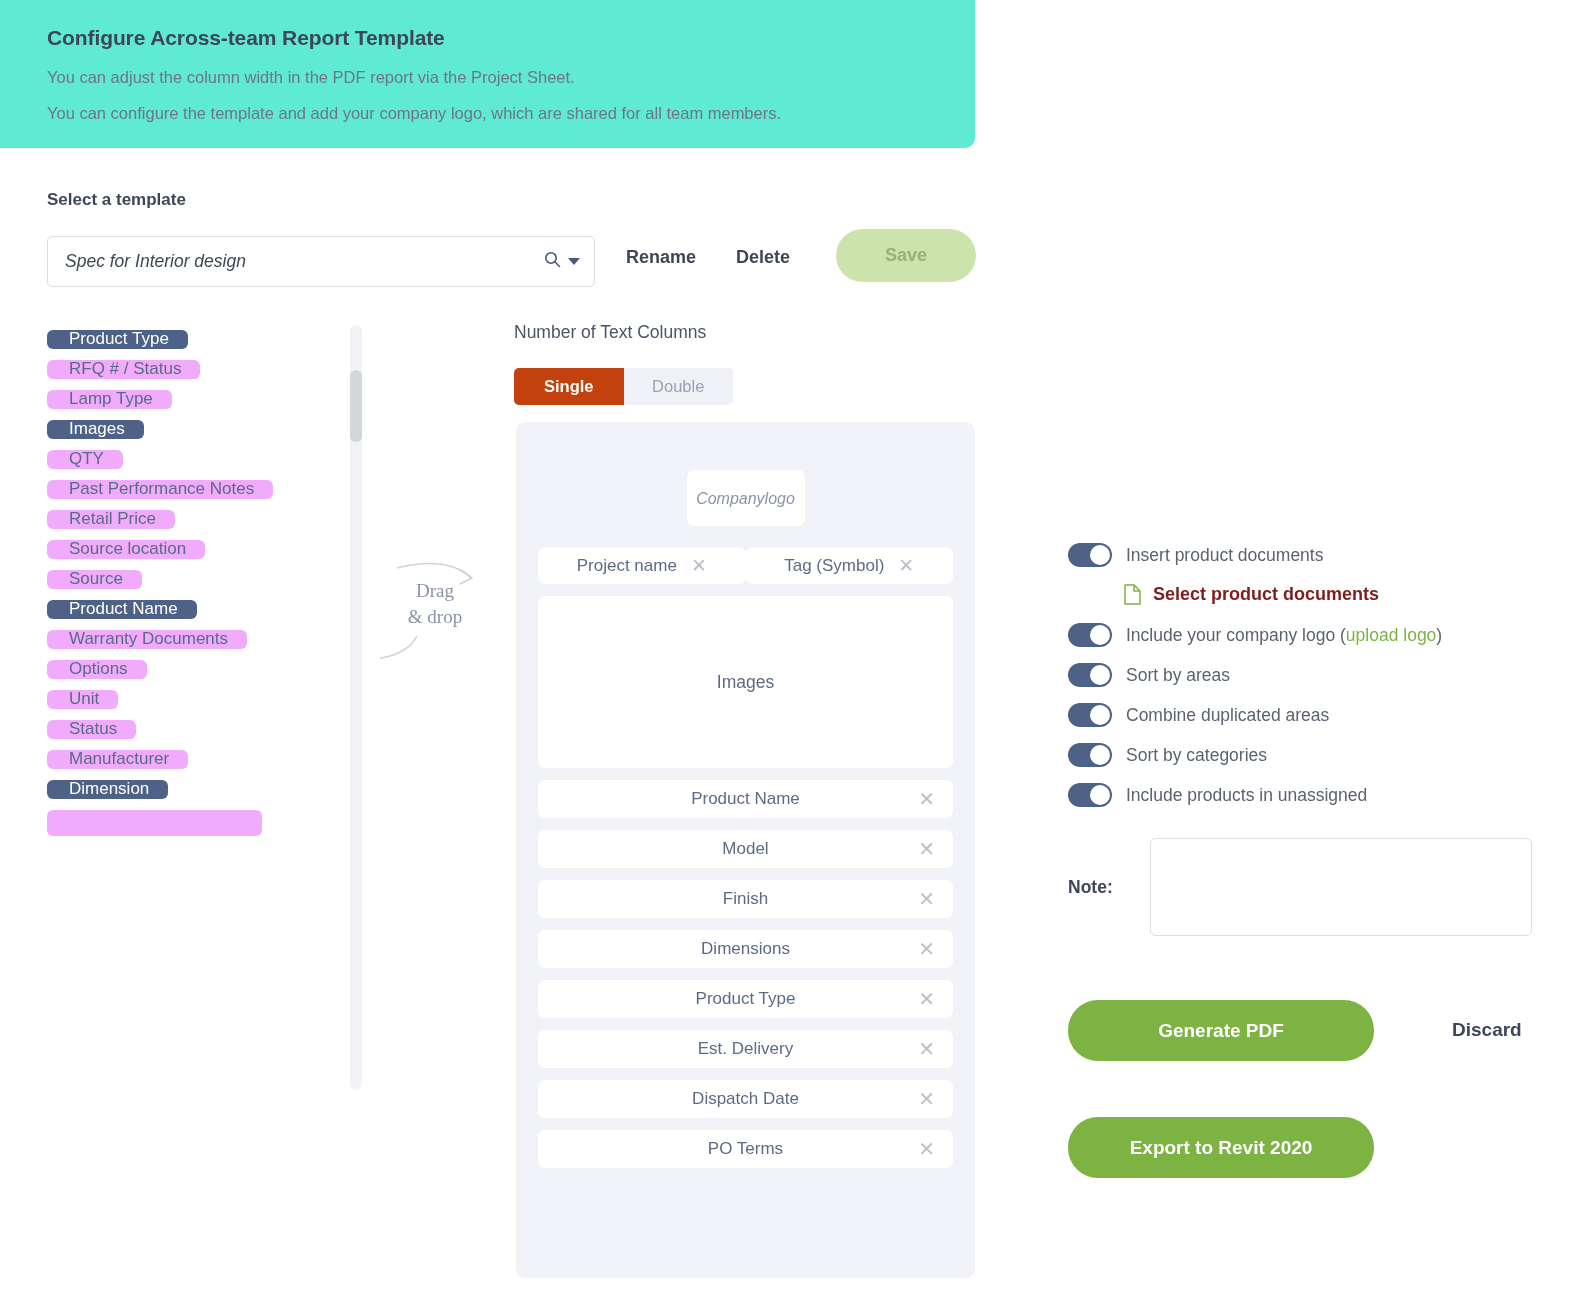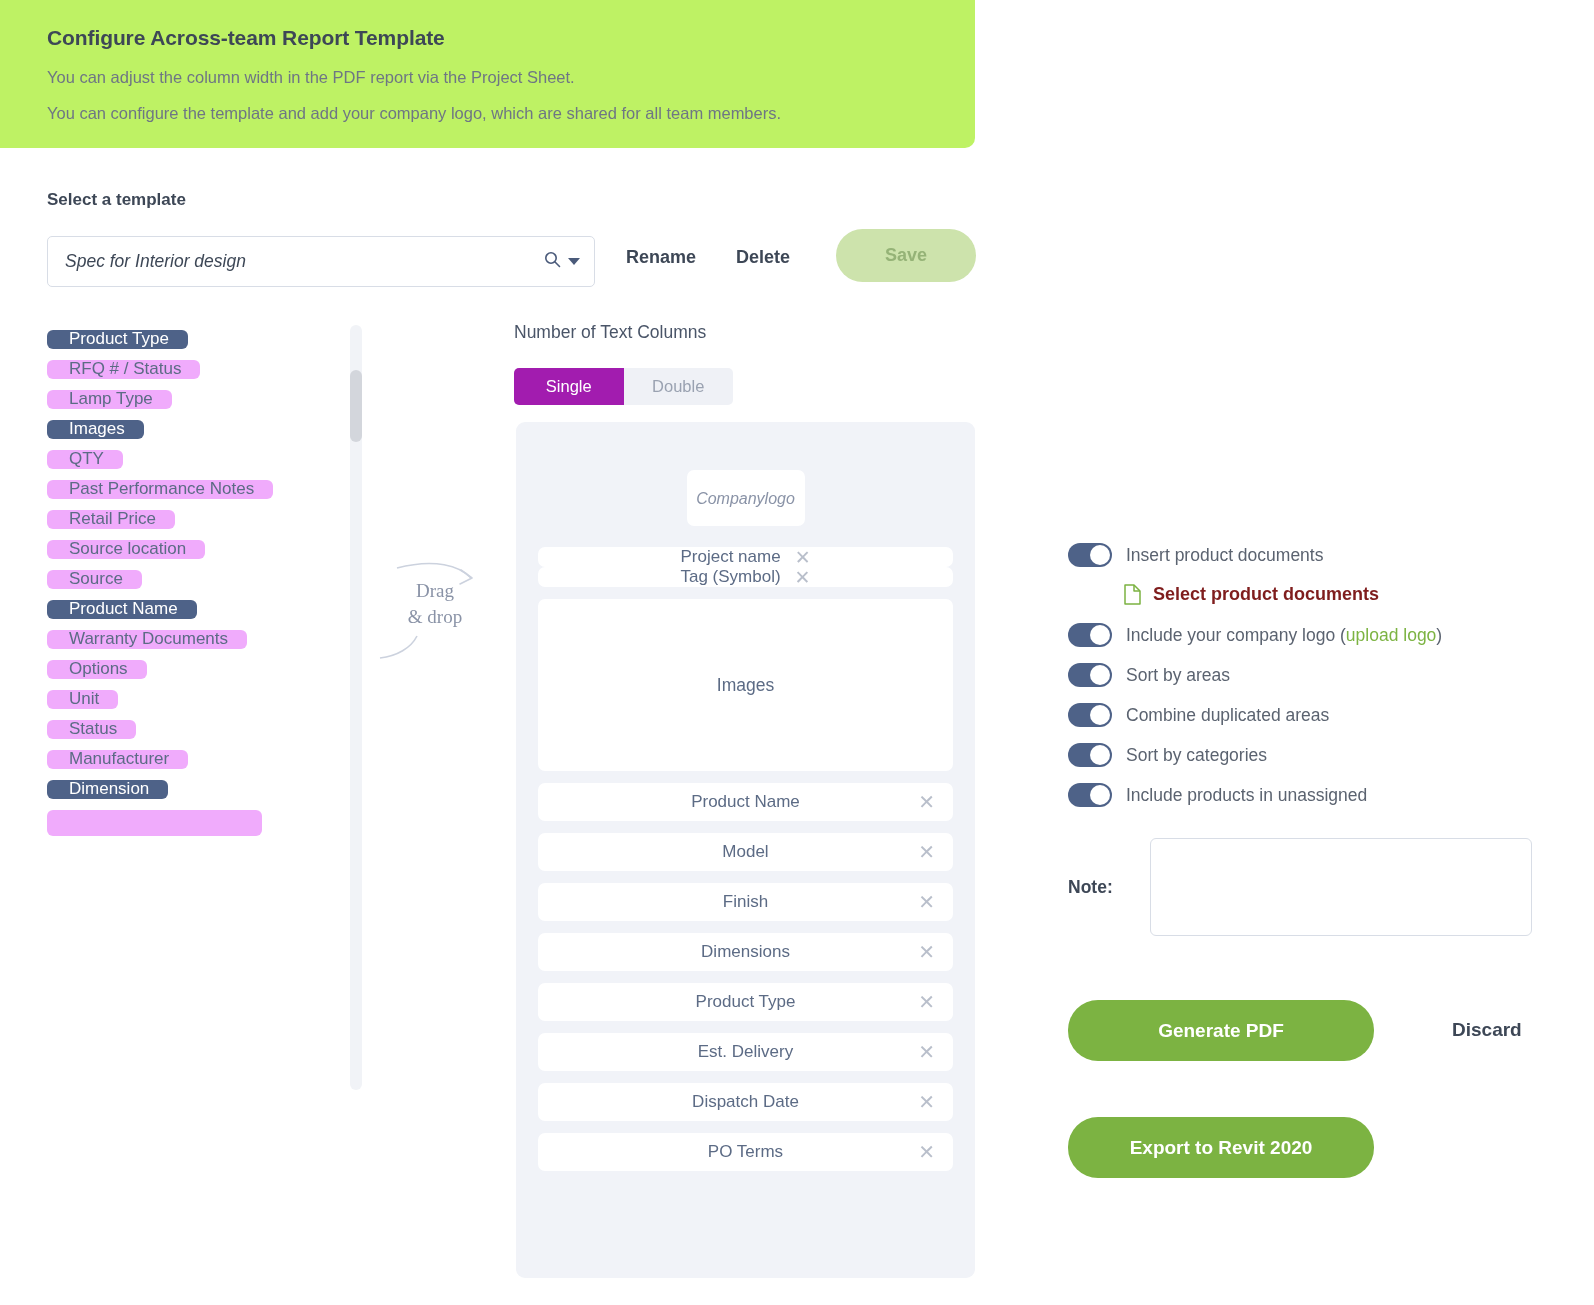--- a/index.html
+++ b/index.html
@@ -9,21 +9,21 @@
     background: #ffffff;
     font-family: "Liberation Sans", sans-serif;
     overflow: hidden;
   }
   .page { position: relative; width: 1594px; height: 1305px; }
 
   
   .banner {
     position: absolute; left: 0; top: 0;
     width: 975px; height: 148px;
-    background: #bef264;
+    background: #5eead4;
     border-radius: 0 0 10px 0;
     padding: 26px 40px 0 47px;
   }
   .banner-title {
     font-size: 21px; font-weight: bold; color: #3d4756;
     letter-spacing: -0.1px; margin: 0 0 18px 0;
   }
   .banner-line {
     font-size: 16.5px; color: #6e7684; margin: 0 0 17px 0;
   }
@@ -113,35 +113,35 @@
   }
   .seg {
     position: absolute; left: 514px; top: 368px;
     width: 219px; height: 37px;
     background: #eff1f6; border-radius: 5px; display: flex; overflow: hidden;
   }
   .seg-opt {
     flex: 1; display: flex; align-items: center; justify-content: center;
     font-size: 16.5px; color: #9aa2b1; cursor: pointer;
   }
-  .seg-opt.active { background: #a21caf; color: #ffffff; font-weight: normal; }
+  .seg-opt.active { background: #c2410c; color: #ffffff; font-weight: bold; }
 
   .preview {
     position: absolute; left: 516px; top: 422px;
     width: 459px; height: 856px;
     background: #f1f3f8; border-radius: 9px;
     padding: 0 22px;
   }
   .logo-box {
     width: 118px; height: 56px; margin: 48px auto 0;
     background: #ffffff; border-radius: 7px;
     display: flex; flex-direction: row; align-items: center; justify-content: center;
     font-style: italic; font-size: 16px; color: #8a93a7; line-height: 21px;
   }
-  .row2 { display: flex; margin-top: 21px; flex-direction: column; }
+  .row2 { display: flex; margin-top: 21px; }
   .pill {
     flex: 1; height: 37px; background: #fff; border-radius: 7px;
     display: flex; align-items: center; justify-content: center;
     font-size: 17px; color: #5c6b85; position: relative;
     cursor: pointer;
   }
   .pill .x {
     position: absolute; right: 14px; top: 50%; transform: translateY(-50%);
     color: #b9bfcb; font-size: 19px; line-height: 1; cursor: pointer;
     font-family: "Liberation Sans", sans-serif; font-weight: 300;

